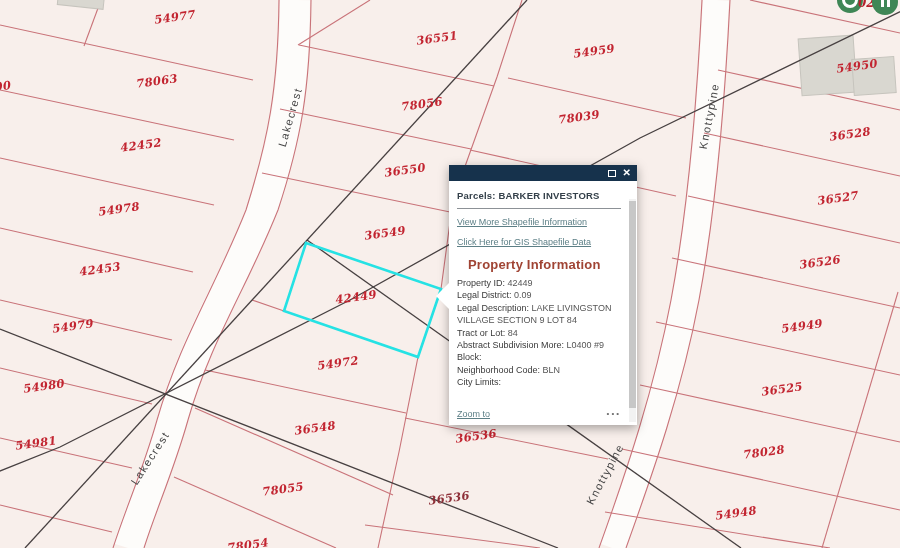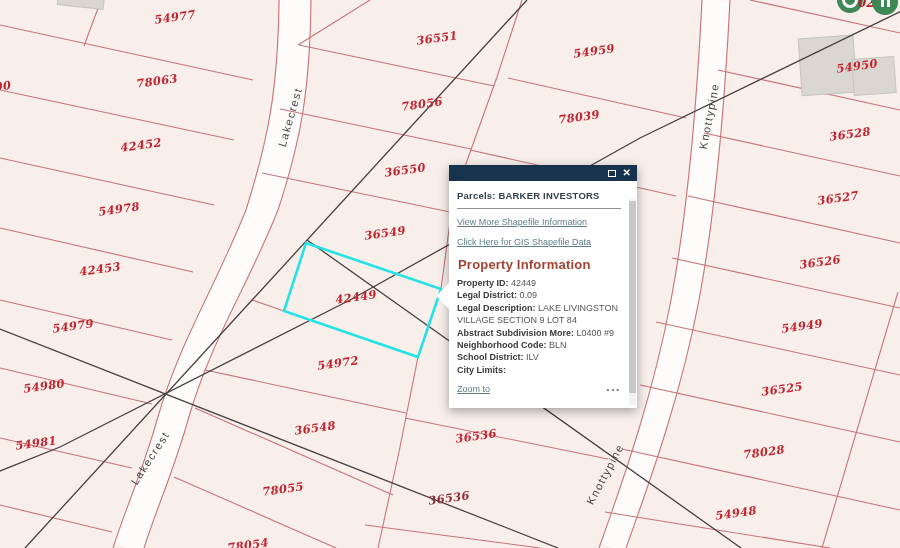--- a/index.html
+++ b/index.html
@@ -31,24 +31,24 @@
     justify-content:flex-end;gap:7px;padding:0 6px;}
   .win-btn{color:#fff;cursor:pointer;display:flex;align-items:center;}
   .win-min{width:8px;height:7px;border:1.5px solid #fff;box-sizing:border-box;}
   .win-x{font:bold 10px "Liberation Sans",sans-serif;line-height:10px;}
   .popup-body{position:relative;padding:9px 16px 6px 8px;min-height:212px;}
   .popup-title{font:bold 9.5px "Liberation Sans",sans-serif;color:#34404a;letter-spacing:.2px;}
   .popup hr{border:none;border-top:1px solid #8c9196;margin:7px 0 8px 0;}
   .plink{display:block;font:9px "Liberation Sans",sans-serif;color:#5c7f86;
     text-decoration:underline;margin:0 0 10px 0;cursor:pointer;}
   .sec-head{font:bold 13px "Liberation Sans",sans-serif;color:#a04434;
-    letter-spacing:.2px;margin:2px 0 5px 1px;font-weight:600;}
+    letter-spacing:.2px;margin:2px 0 5px 11px;font-weight:600;}
   .prow{font:9px "Liberation Sans",sans-serif;color:#555;line-height:12.4px;}
-  .prow .f-label{font-weight:bold;color:#3a3a3a;}
-  .popup-footer{display:flex;justify-content:space-between;align-items:center;margin-top:8px;}
+  .prow .f-label{font-weight:normal;color:#3a3a3a;}
+  .popup-footer{display:flex;justify-content:space-between;align-items:center;margin-top:20px;}
   .zoomto{font:9px "Liberation Sans",sans-serif;color:#5c7f86;text-decoration:underline;cursor:pointer;}
   .more-dots{font:8px "Liberation Sans",sans-serif;color:#6e6e6e;letter-spacing:2px;cursor:pointer;}
   .pscroll{position:absolute;right:1px;top:18px;bottom:3px;width:7px;background:#f2f2f2;}
   .pscroll .thumb{position:absolute;left:0;top:2px;width:7px;height:93%;background:#c7c7c7;cursor:pointer;}
 </style>
 </head>
 <body>
 
 <div class="stage">
 
@@ -185,23 +185,24 @@
     <div class="popup-body">
       <div class="popup-title">Parcels: BARKER INVESTORS</div>
       <hr>
       <a class="plink">View More Shapefile Information</a>
       <a class="plink">Click Here for GIS Shapefile Data</a>
       <div class="sec-head">Property Information</div>
       <div id="popup-fields">
           <div class="prow"><span class="f-label">Property ID:</span><span class="f-value"> 42449</span></div>
           <div class="prow"><span class="f-label">Legal District:</span><span class="f-value"> 0.09</span></div>
           <div class="prow"><span class="f-label">Legal Description:</span><span class="f-value"> LAKE LIVINGSTON VILLAGE SECTION 9 LOT 84</span></div>
+          <div class="prow"><span class="f-label">Tract or Lot:</span><span class="f-value"> 84</span></div>
           <div class="prow"><span class="f-label">Abstract Subdivision More:</span><span class="f-value"> L0400 #9</span></div>
+          <div class="prow"><span class="f-label">Block:</span><span class="f-value"> </span></div>
           <div class="prow"><span class="f-label">Neighborhood Code:</span><span class="f-value"> BLN</span></div>
-          <div class="prow"><span class="f-label">School District:</span><span class="f-value"> ILV</span></div>
           <div class="prow"><span class="f-label">City Limits:</span><span class="f-value"> </span></div>
         </div>
       <div class="popup-footer">
         <a class="zoomto">Zoom to</a>
         <span class="more-dots">•••</span>
       </div>
       <div class="pscroll">
         <div class="thumb"></div>
       </div>
     </div>

